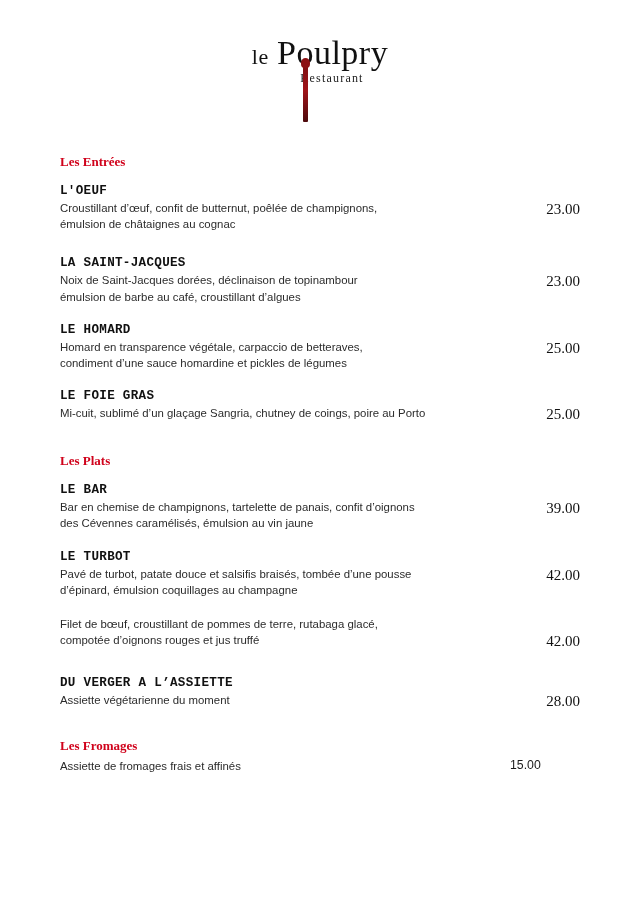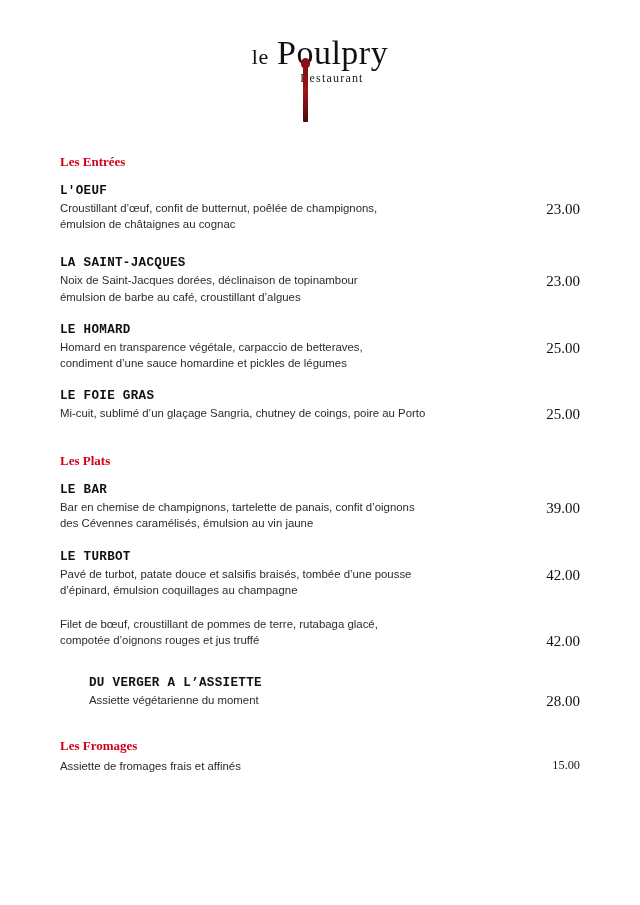--- a/index.html
+++ b/index.html
@@ -140,31 +140,30 @@
     margin-top: 4px;
     gap: 24px;
   }
   .fromage-desc {
     font-family: "Liberation Sans", sans-serif;
     font-size: 11.4px;
     line-height: 1.42;
     color: #2b2b2b;
   }
   .fromage-price {
-    font-family: Liberation Serif, serif;
+    font-family: Liberation Sans, sans-serif;
     font-size: 12.3px;
     width: 70px;
-    text-align: right;
+    text-align: left;
     flex: 0 0 70px;
     white-space: nowrap;
   }
 
   .verger {
     margin-top: 26px;
-    margin-left: 29px;
   }
 
   
   .footer {
     position: absolute;
     left: 0;
     right: 0;
     bottom: 56px;
     text-align: center;
     font-family: "Liberation Serif", serif;

